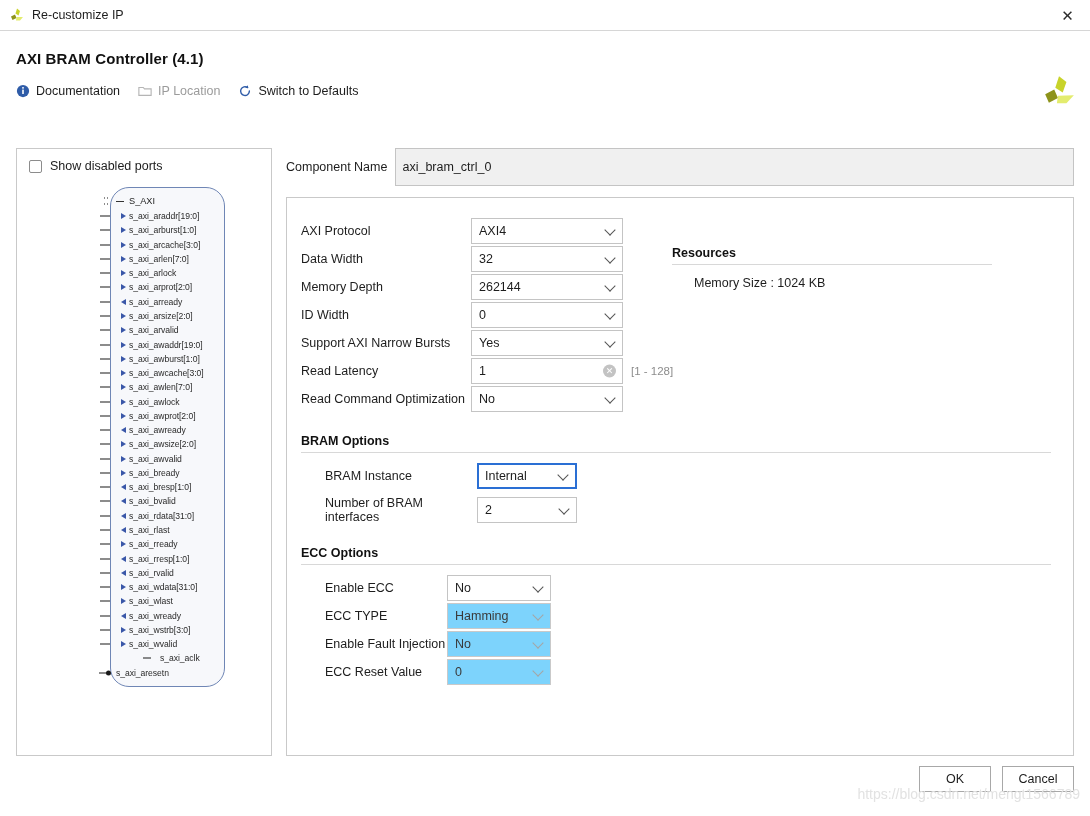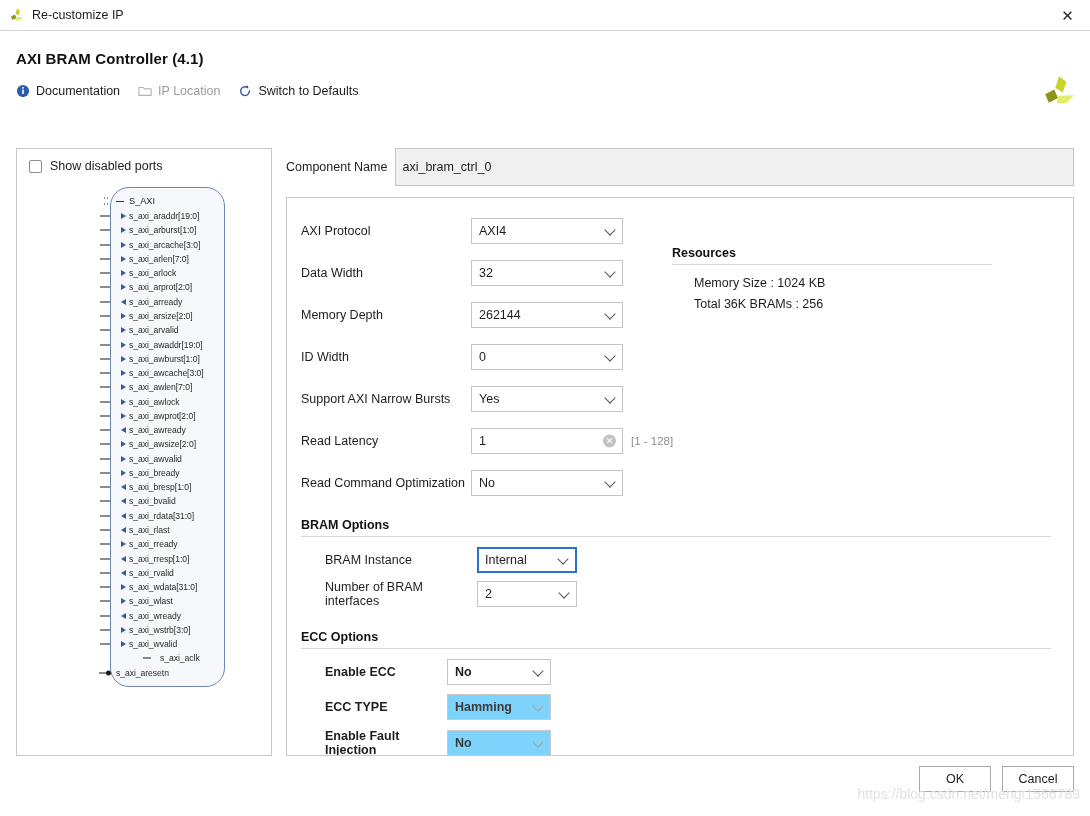--- a/index.html
+++ b/index.html
@@ -173,21 +173,21 @@
   }
   .config-panel {
     flex: 1;
     border: 1px solid #c9c9c9;
     background: #ffffff;
     padding: 20px 22px 0 14px;
     position: relative;
     overflow: hidden;
   }
 
-  .param-grid { display: grid; grid-template-columns: 170px 152px auto; row-gap: 16px; align-items: center; }
+  .param-grid { display: grid; grid-template-columns: 170px 152px auto; row-gap: 2px; align-items: center; }
   .p-label { font-size: 12.5px; color: #1d1d1d; }
   .hint { font-size: 11.5px; color: #8d8d8d; margin-left: 8px; }
 
   .sel {
     position: relative;
     height: 26px;
     border: 1px solid #c4c4c4;
     background: #ffffff;
     display: flex; align-items: center;
     padding: 0 24px 0 7px;
@@ -238,21 +238,21 @@
   .res-rule { border-bottom: 1px solid #d8d8d8; margin: 4px 0 8px 0; }
   .res-line { font-size: 12.5px; color: #1d1d1d; margin-left: 22px; line-height: 21px; }
 
   
   .section { margin-top: 22px; }
   .sec-title { font-size: 12.5px; font-weight: bold; color: #111; }
   .sec-rule { border-bottom: 1px solid #d8d8d8; margin-top: 4px; }
   .sec-body { margin-top: 10px; padding-left: 24px; }
 
   .bram-grid { display: grid; grid-template-columns: 152px 100px; row-gap: 7px; align-items: center; }
-  .ecc-grid  { display: grid; grid-template-columns: 122px 104px; row-gap: 9px; align-items: center; font-weight: bold; }
+  .ecc-grid  { display: grid; grid-template-columns: 122px 104px; row-gap: 2px; align-items: center; }
 
   
   .footer {
     position: absolute; left: 0; right: 0; bottom: 0;
     height: 60px;
     display: flex; align-items: flex-start; justify-content: flex-end;
     gap: 11px;
     padding: 10px 16px 0 0;
     background: #ffffff;
   }
@@ -567,21 +567,20 @@
             <span>No</span>
             <span class="chev"></span>
           </div>
           <div></div>
         </div>
 
       <div class="resources">
         <div class="res-title">Resources</div>
         <div class="res-rule"></div>
         <div class="res-line">Memory Size : 1024 KB</div>
-        <div class="res-line">Total 36K BRAMs : 256</div>
       </div>
 
       <div class="section">
         <div class="sec-title">BRAM Options</div>
         <div class="sec-rule"></div>
         <div class="sec-body">
           <div class="bram-grid" id="bram-grid">
               <div class="p-label">BRAM Instance</div>
               <div class="sel focused">
                 <span>Internal</span>

